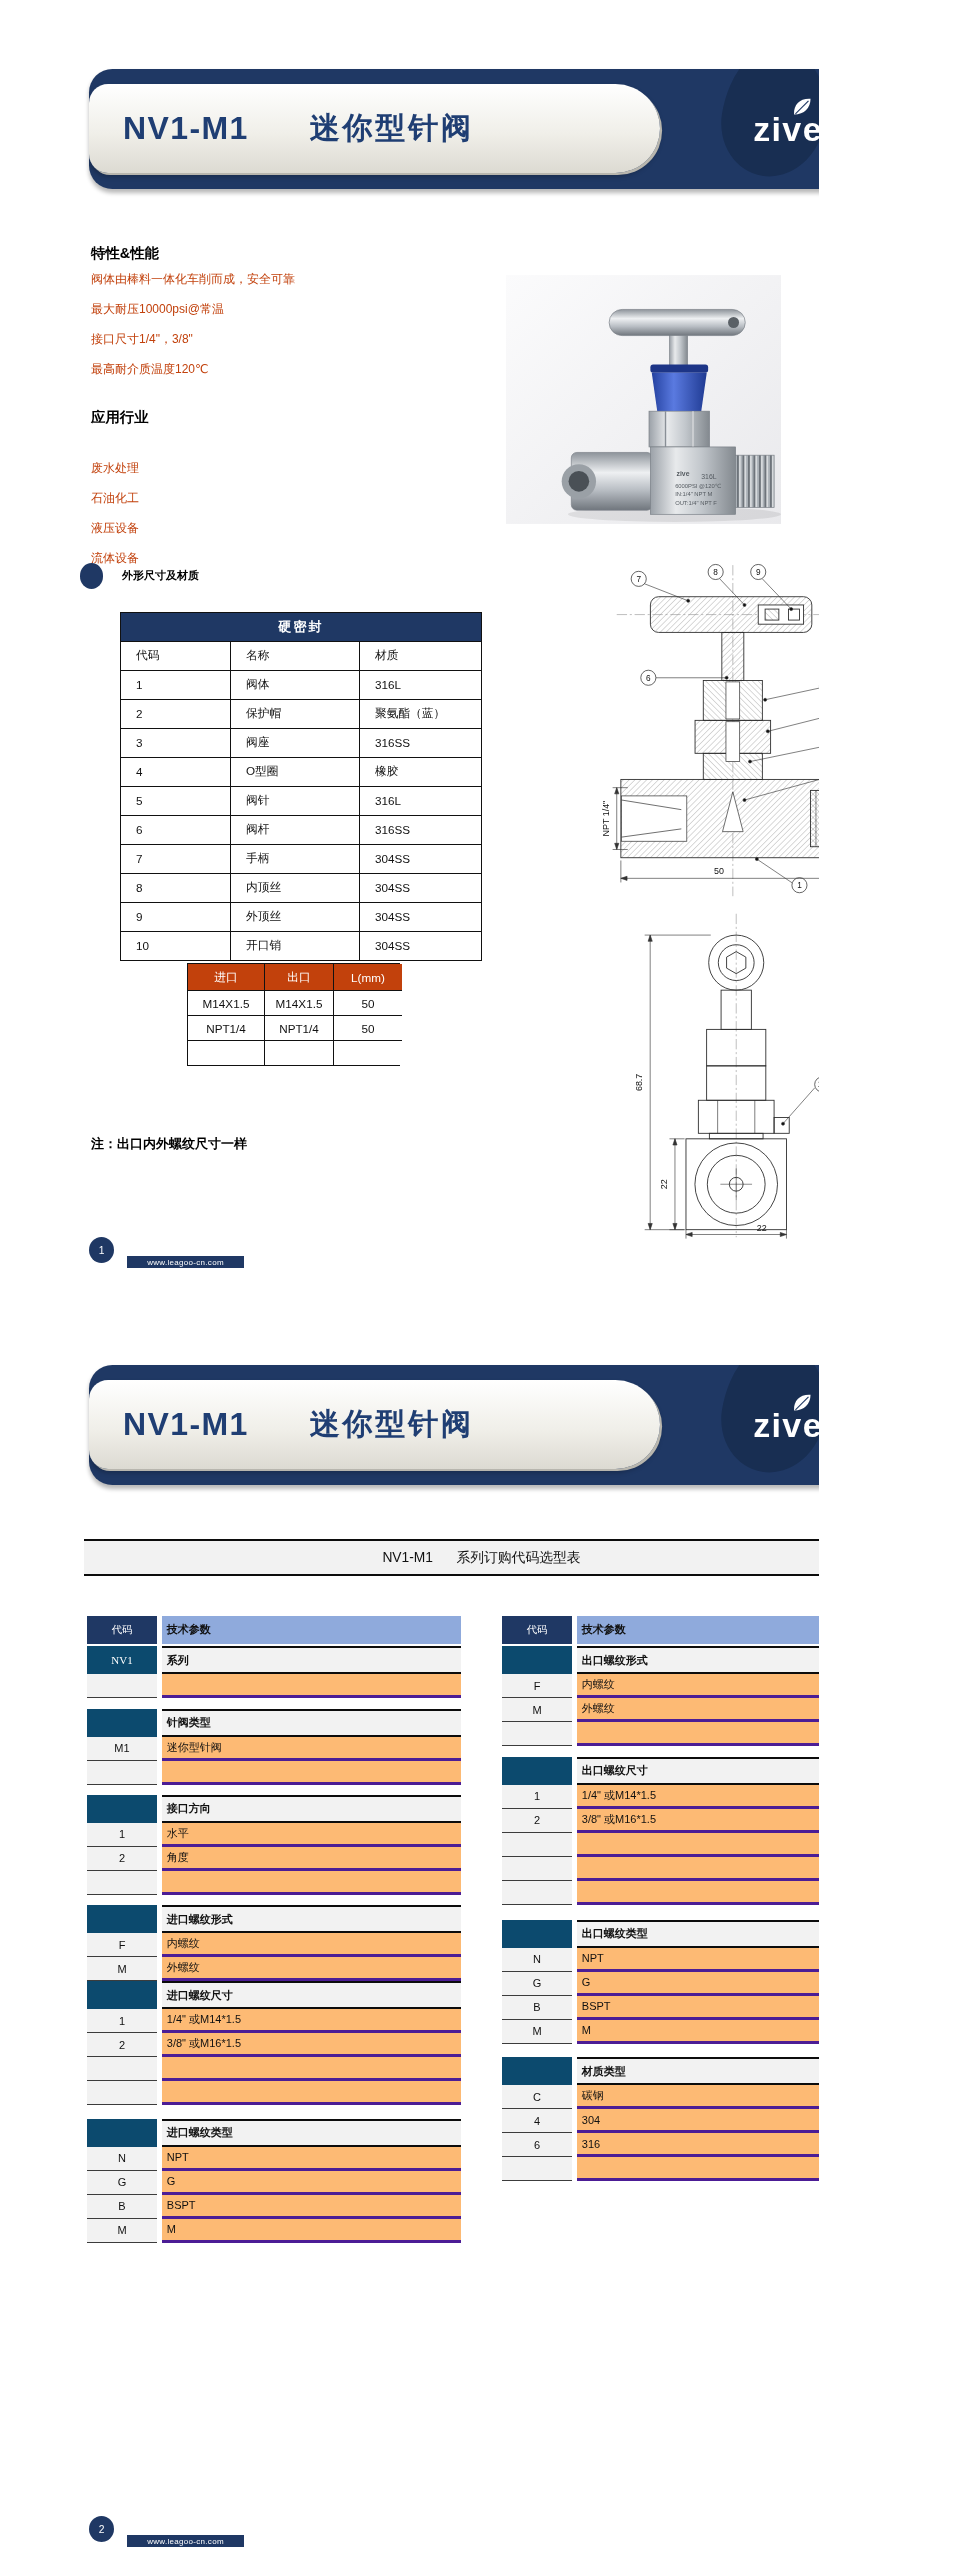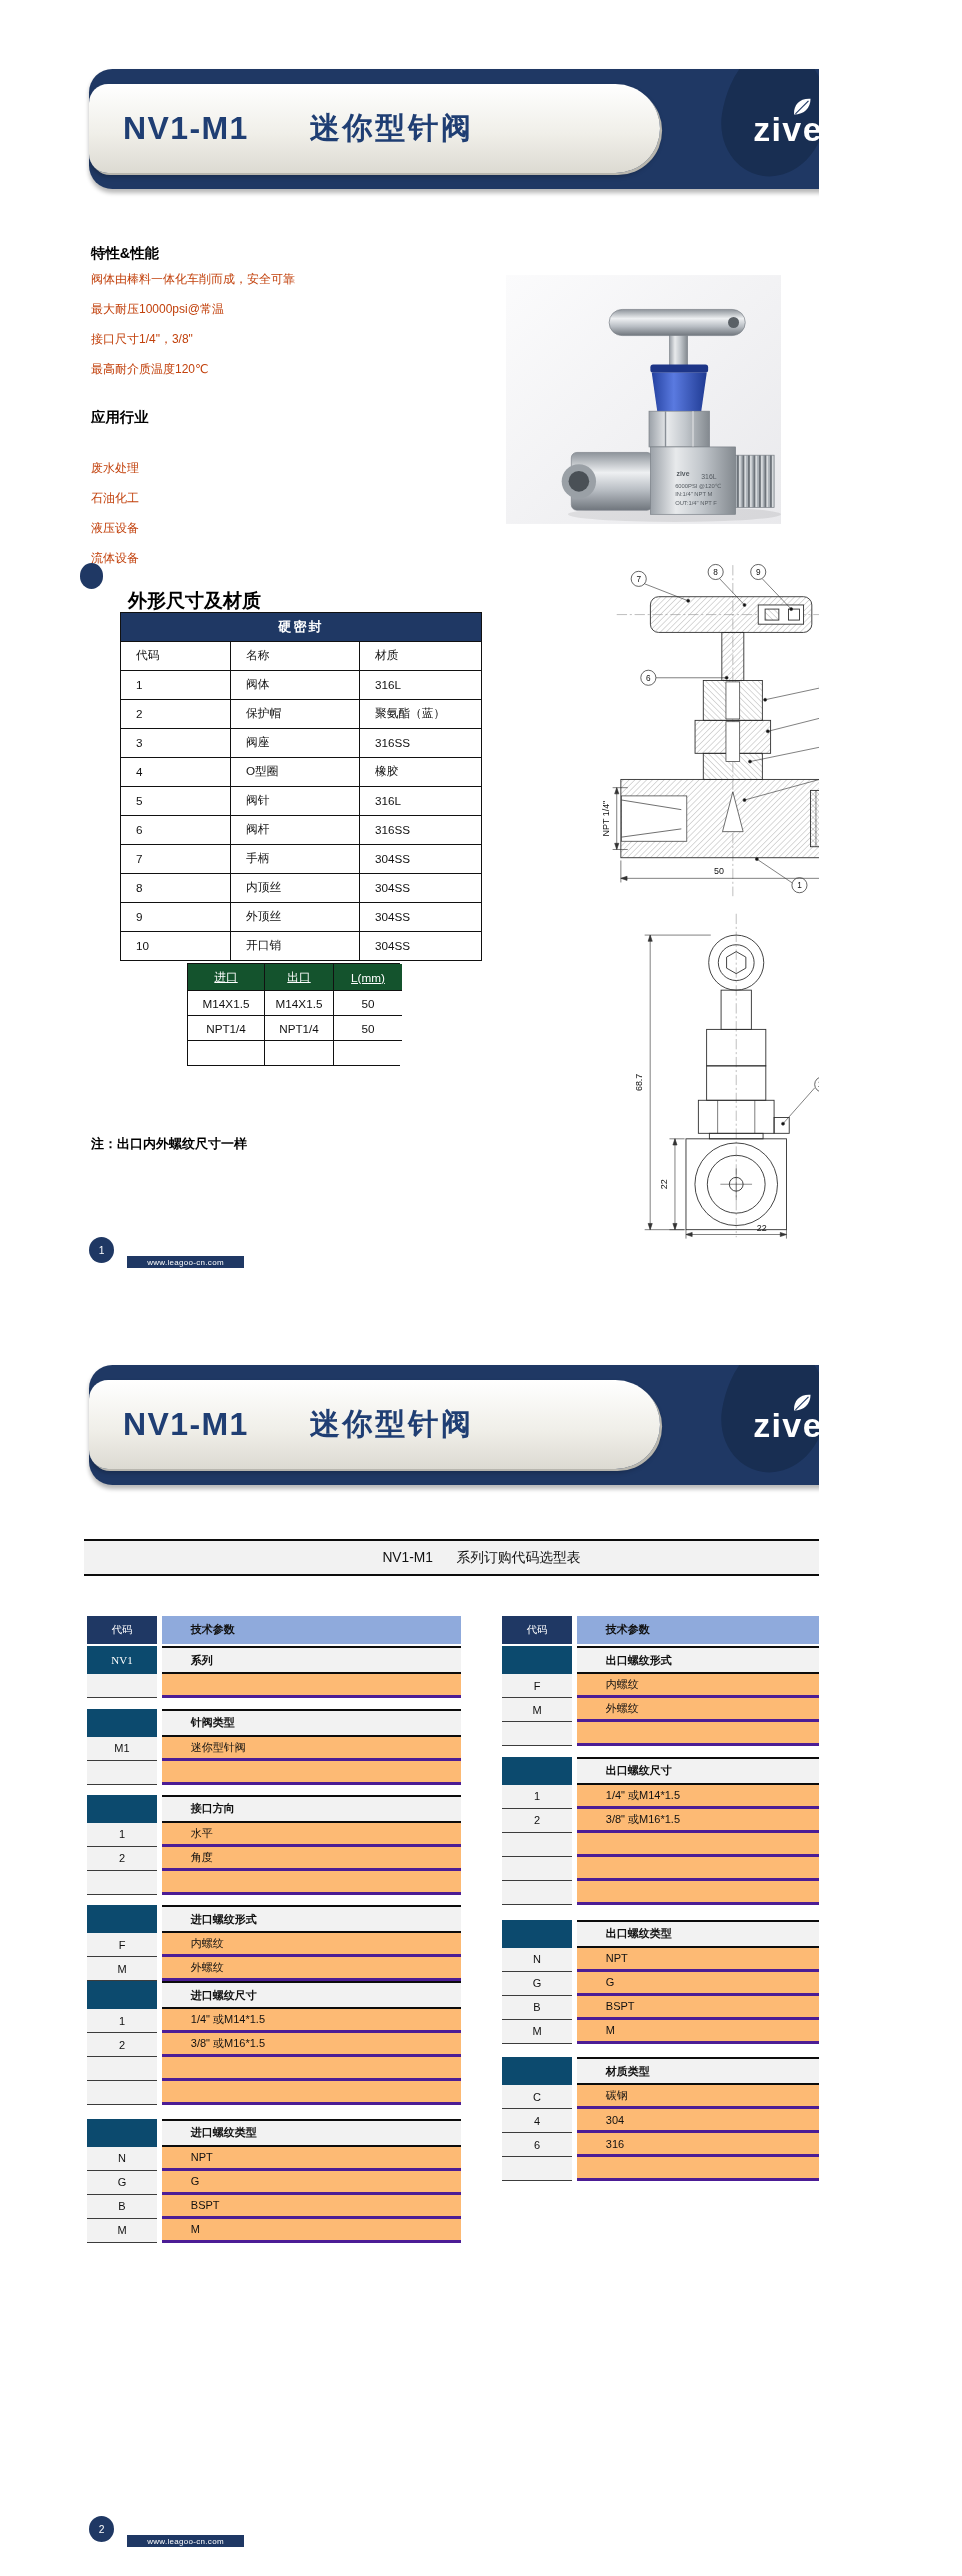--- a/index.html
+++ b/index.html
@@ -42,42 +42,42 @@
   .mat-cell{height:29px;display:flex;align-items:center;padding-left:15px;font-size:11.7px;
             border-top:1.4px solid #111;box-sizing:border-box;background:#fff;}
   .mat-cell.c2,.mat-cell.c3{border-left:1.4px solid #111;}
 
   
   .ports{position:absolute;left:187px;top:963px;width:213px;border:1.7px solid #111;box-sizing:border-box;background:#fff;}
   .ports-row{display:grid;grid-template-columns:76px 69px 69px;}
   .ports-cell{height:25px;display:flex;align-items:center;justify-content:center;font-size:11.7px;
               border-top:1.4px solid #111;box-sizing:border-box;background:#fff;}
   .ports-cell.c2,.ports-cell.c3{border-left:1.4px solid #111;}
-  .ports-head .ports-cell{background:#14532d;color:#fff;border-top:none;height:26px;font-size:11.7px;text-decoration:underline;}
+  .ports-head .ports-cell{background:#c2410c;color:#fff;border-top:none;height:26px;font-size:11.7px;}
 
   .note{position:absolute;left:91px;top:1135px;font-size:13px;font-weight:bold;color:#000;}
 
   
   .pg-circle{position:absolute;width:25px;height:26px;border-radius:50%;background:#1f3864;color:#fff;
              display:flex;align-items:center;justify-content:center;font-size:10.3px;}
   .foot-bar{position:absolute;width:117px;height:12.4px;background:#1f3864;color:#fff;display:flex;
             align-items:center;justify-content:center;font-size:8px;letter-spacing:0.3px;margin-top:12px;}
 
   
   .band{position:absolute;left:84px;top:1539px;width:795px;height:37px;background:#f2f2f2;
         border-top:2.8px solid #0c0c0c;border-bottom:2.8px solid #0c0c0c;box-sizing:border-box;
         display:flex;align-items:center;justify-content:center;font-size:13.8px;color:#111;}
   .band .gap{display:inline-block;width:23.4px;}
 
   
   .sel{position:absolute;display:flex;flex-direction:column;}
   .sel-row{display:flex;flex:none;}
   .cell-code{width:70px;margin-right:4.8px;display:flex;align-items:center;justify-content:center;
              font-size:11px;box-sizing:border-box;flex:none;}
-  .cell-label{flex:1;display:flex;align-items:center;padding-left:29px;font-size:11px;box-sizing:border-box;}
+  .cell-label{flex:1;display:flex;align-items:center;padding-left:5px;font-size:11px;box-sizing:border-box;}
   .sel-head{height:27.5px;margin-bottom:2.8px;}
   .sel-head .cell-code{background:#1f3864;color:#fff;font-size:10.3px;}
   .sel-head .cell-label{background:#8faadc;font-weight:bold;font-size:11px;}
   .sel-sec{height:28px;}
   .sel-sec .cell-code{background:#0c4a6e;color:#fff;font-family:Liberation Serif, serif;}
   .sel-sec .cell-label{background:#f2f2f2;font-weight:bold;border-top:2.1px solid #0c0c0c;border-bottom:2.1px solid #0c0c0c;}
   .sel-r{height:24px;}
   .sel-r .cell-code{background:#f2f2f2;border-bottom:1px solid #3c3c3c;}
   .sel-r .cell-label{background:#fdba74;border-bottom:3px solid #4c1d95;}
   .sel-gap{flex:none;}
@@ -175,21 +175,21 @@
         <text x="248" y="292" font-weight="bold">zive</text>
         <text x="284" y="296">316L</text>
         <text x="246" y="310" font-size="8.5">6000PSI @120℃</text>
         <text x="246" y="322" font-size="8.5">IN:1/4" NPT M</text>
         <text x="246" y="334" font-size="8.5">OUT:1/4" NPT F</text>
       </g>
     </g>
   </svg>
 
   <div class="bullet"></div>
-  <div class="sec-h" style="left:128px;top:568px;font-size:19px;margin-top:20px;">外形尺寸及材质</div>
+  <div class="sec-h" style="left:122px;top:568px;font-size:11px;">外形尺寸及材质</div>
 
   <div class="mat" id="mat-table">
       <div class="mat-title">硬密封</div>
       <div class="mat-row">
         <div class="mat-cell c1">代码</div>
         <div class="mat-cell c2">名称</div>
         <div class="mat-cell c3">材质</div>
       </div>
       <div class="mat-row">
         <div class="mat-cell c1">1</div>

